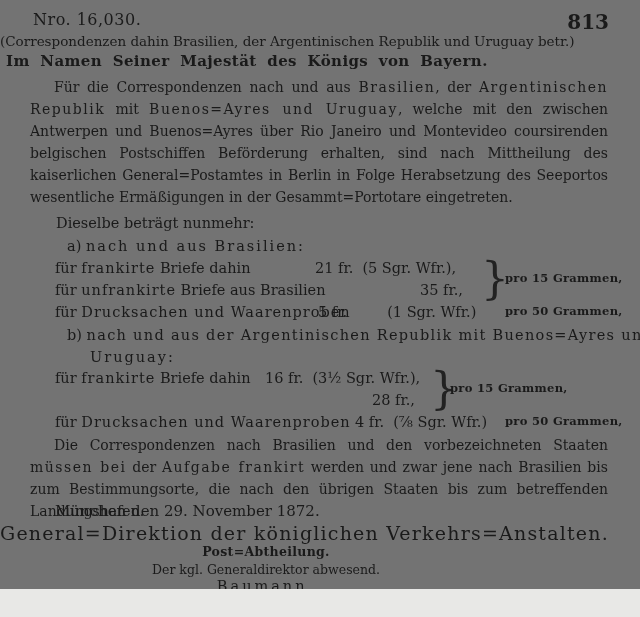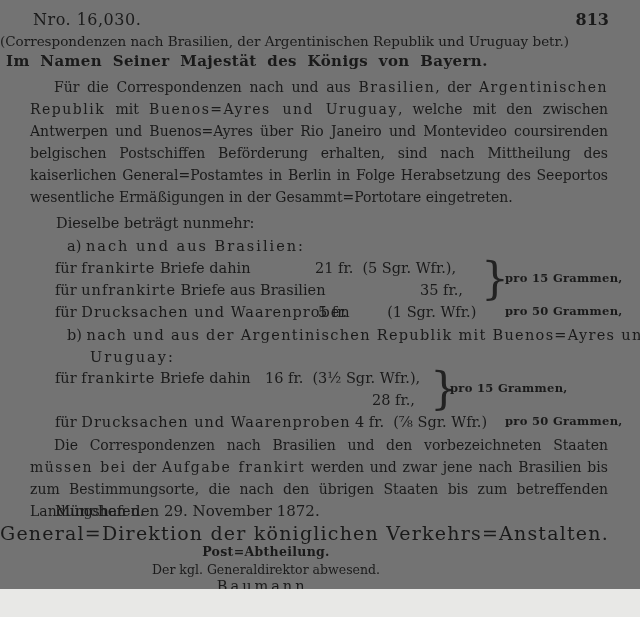--- a/index.html
+++ b/index.html
@@ -2,21 +2,21 @@
 <html><head>
 <meta charset="utf-8">
 <style>
   html,body{margin:0;padding:0;background:#e8e8e6;}
   .page{
     position:relative;width:640px;height:589px;background:#737373;color:#1a1a1a;
     font-family:"DejaVu Serif", serif;overflow:hidden;
   }
   .page *{position:absolute;}
   .docnum{left:33px;top:10px;font-size:16px;letter-spacing:.5px;white-space:nowrap;}
-  .pagenum{right:31px;top:10px;font-size:16px;font-weight:bold;}
+  .pagenum{right:31px;top:10px;font-size:20px;font-weight:bold;}
   .subject{left:0;top:33px;width:532px;text-align:center;font-size:13.5px;white-space:nowrap;}
   .proclamation{left:0;top:52px;width:470px;text-align:center;font-size:15px;font-weight:bold;word-spacing:5px;letter-spacing:.4px;white-space:nowrap;padding-left:6px;}
   .para{left:30px;width:578px;font-size:14px;line-height:22px;text-align:justify;text-indent:24px;margin:0;}
   .para span{position:static;}
   #intro-para{top:76px;}
   #closing-para{top:434px;}
   .sp{letter-spacing:1.5px;}
   .line{font-size:14.5px;line-height:22px;white-space:nowrap;}
   .line span{position:static;}
   #rates-intro{left:56px;top:212px;}
@@ -47,21 +47,21 @@
   .rule{left:210px;top:610px;width:112px;height:2px;background:#2a2a2a;}
 </style>
 </head>
 <body>
 
 <div class="page">
 
   <div class="docnum">Nro. 16,030.</div>
   <div class="pagenum">813</div>
 
-  <div class="subject">(Correspondenzen nach Brasilien, der Argentinischen Republik und Uruguay betr.)</div>
+  <div class="subject">(Correspondenzen dahin Brasilien, der Argentinischen Republik und Uruguay betr.)</div>
   <div class="proclamation">Im Namen Seiner Majestät des Königs von Bayern.</div>
 
   <p class="para" id="intro-para">
     <span>Für die Correspondenzen nach und aus </span><span class="sp">Brasilien</span><span>, der </span><span class="sp">Argentinischen Republik</span><span> mit </span><span class="sp">Buenos=Ayres und Uruguay</span><span>, welche mit den zwischen Antwerpen und Buenos=Ayres über Rio Janeiro und Montevideo coursirenden belgischen Postschiffen Beförderung erhalten, sind nach Mittheilung des kaiserlichen General=Postamtes in Berlin in Folge Herabsetzung des Seeportos wesentliche Ermäßigungen in der Gesammt=Portotare eingetreten.</span>
   </p>
 
   <div class="line" id="rates-intro">Dieselbe beträgt nunmehr:</div>
 
   <div class="line" id="a-heading">
     <span>a) </span><span class="sp">nach und aus Brasilien:</span>

